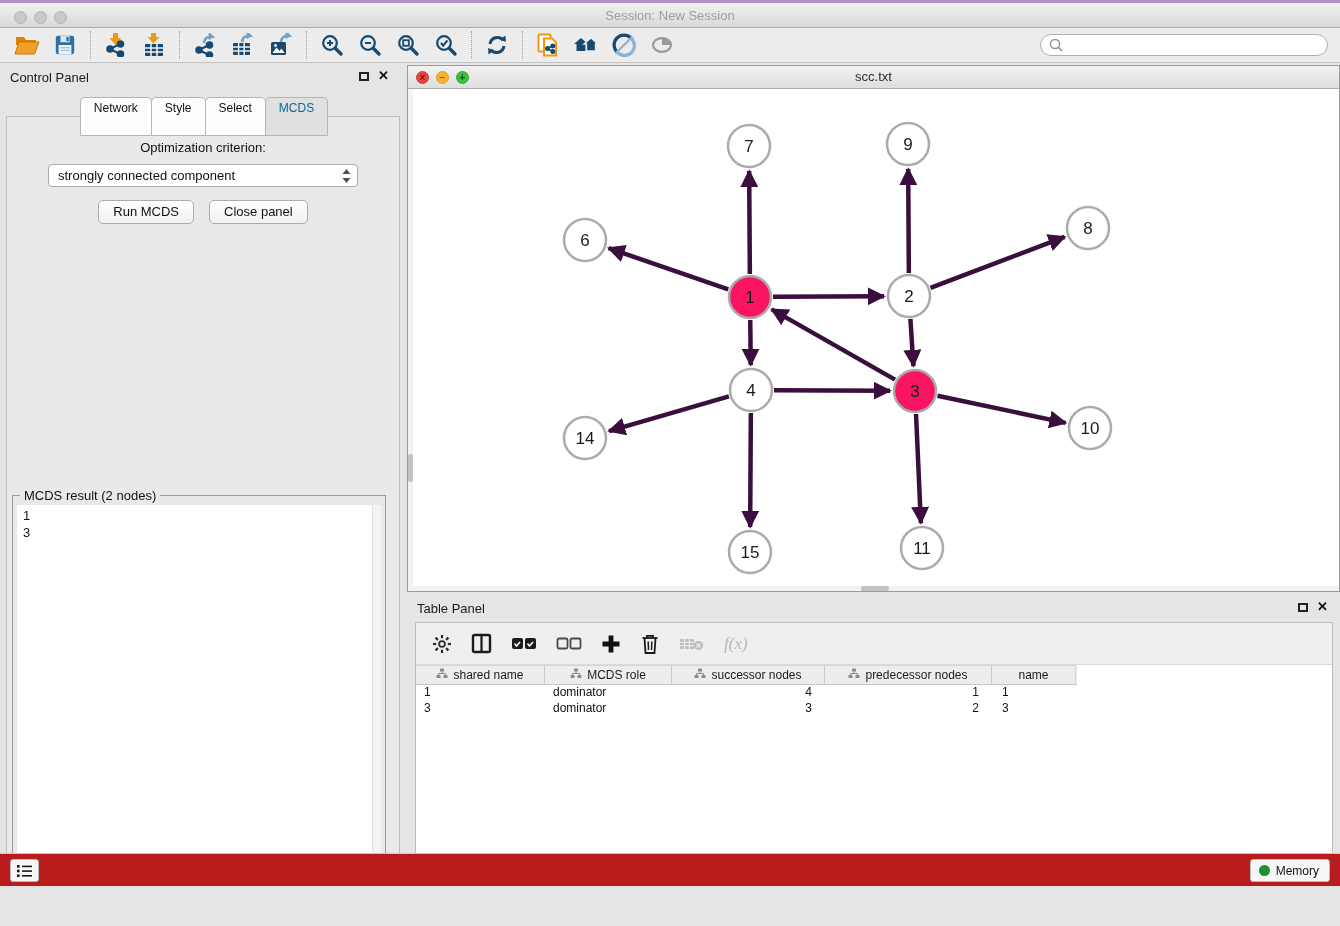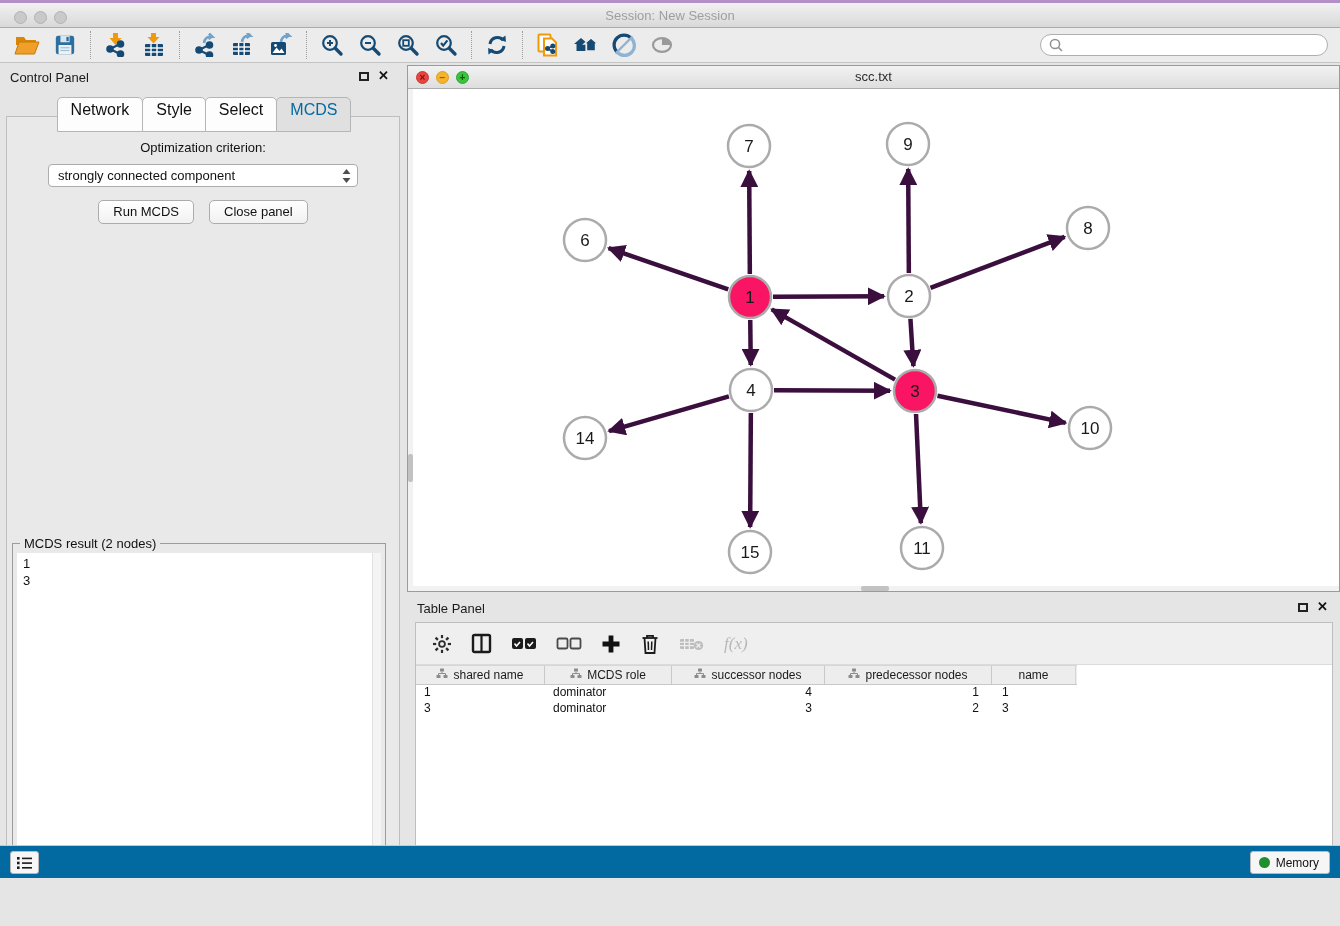--- a/index.html
+++ b/index.html
@@ -27,37 +27,37 @@
   
   .control-panel { position:absolute; left:0; top:63px; width:407px; height:830px; }
   .cp-header { position:relative; height:28px; }
   .cp-header .panel-title { position:absolute; left:10px; top:7px; font-size:13px; color:#1A1A1A; }
   .float-box { position:absolute; top:9px; width:10px; height:9px; border:2px solid #222; background:transparent; }
   .close-x { position:absolute; top:5px; font-size:13px; font-weight:bold; color:#111; }
   .cp-header .float-box { right:38px; } .cp-header .close-x { right:18px; }
 
   .tabs-row { display:flex; justify-content:center; position:absolute; left:0; right:0; z-index:2; }
   .cp-tabs { top:34px; }
-  .tab { font-size:16px; padding:3px 13px 12px 13px; background:#FDFDFD; border:1px solid #B5B5B5;
+  .tab { font-size:12px; padding:3px 13px 20px 13px; background:#FDFDFD; border:1px solid #B5B5B5;
     border-radius:5px 5px 0 0; margin-right:-1px; color:#111; }
   .tab.selected { background:#E0E0E0; color:#0369a1; }
   .tp-tabs .tab { border-radius:5px; }
   .tp-tabs .tab.selected { background:#DDDDDD; color:#ABABAB; border-radius:5px 0 0 5px; }
 
   .cp-body { position:absolute; left:6px; right:7px; top:53px; bottom:16px;
     background:#E9E9E9; border:1px solid #BEBEBE; }
   .opt-label { text-align:center; margin-top:23px; font-size:13px; color:#111; }
   .combo { position:relative; margin:9px auto 0 auto; width:310px; height:23px; background:#fff;
     border:1px solid #ACACAC; border-radius:4px; font-size:13px; line-height:21px; padding-left:9px; color:#111; }
   .combo .stepper { position:absolute; right:5px; top:3px; }
   .btn-row { display:flex; justify-content:center; gap:15px; margin-top:13px; }
   .push-btn { font-size:13px; padding:3px 14px 4px 14px; background:linear-gradient(#FFFFFF,#F1F1F1);
     border:1px solid #ACACAC; border-radius:5px; color:#111; }
 
-  .result-group { position:absolute; left:5px; right:13px; top:378px; bottom:2px; border:1px solid #9C9C9C;margin-top:48px; }
+  .result-group { position:absolute; left:5px; right:13px; top:378px; bottom:2px; border:1px solid #9C9C9C; }
   .result-legend { position:absolute; top:-8px; left:7px; background:#E9E9E9; padding:0 4px;
     font-size:13px; color:#111; }
   .result-inner { position:absolute; left:4px; right:4px; top:9px; bottom:4px; background:#fff; }
   .result-scroll { position:absolute; right:0; top:0; bottom:0; width:9px; background:#F4F4F4; border-left:1px solid #E2E2E2; }
   .result-line { font-size:13px; line-height:17px; padding-left:6px; color:#111; }
   .result-inner .result-line:first-child { padding-top:2px; }
 
   
   .network-window { position:absolute; left:407px; top:65px; width:933px; height:527px;
     border:1px solid #9B9B9B; background:#fff; }
@@ -94,21 +94,21 @@
   .th:nth-child(4){ width:167px; } .th:nth-child(5){ width:84px; border-right:1px solid #D6D6D6; }
   .tp-row { display:flex; height:16px; font-size:12px; color:#111; }
   .td { overflow:hidden; white-space:nowrap; }
   .td:nth-child(1){ width:129px; padding-left:8px; } .td:nth-child(2){ width:127px; padding-left:8px; }
   .td:nth-child(3){ width:153px; text-align:right; padding-right:13px; }
   .td:nth-child(4){ width:167px; text-align:right; padding-right:13px; }
   .td:nth-child(5){ width:84px; padding-left:10px; }
   .tp-tabs { bottom:-27px; }
 
   
-  .statusbar { position:absolute; left:0; right:0; bottom:8px; height:33px; background:#0369a1; border-top:1px solid #C9C9C9;text-align:right; }
+  .statusbar { position:absolute; left:0; right:0; bottom:0; height:33px; background:#b91c1c; border-top:1px solid #C9C9C9;text-align:right; }
   .sb-left-btn { position:absolute; left:10px; top:5px; width:29px; height:23px; background:#F6F6F6;
     border:1px solid #B9B9B9; border-radius:3px; display:flex; align-items:center; justify-content:center; }
   .memory-btn { position:absolute; right:10px; top:5px; height:23px; padding:0 10px 0 8px; background:#F6F6F6;
     border:1px solid #B9B9B9; border-radius:3px; display:flex; align-items:center; gap:6px; font-size:12px; color:#111; }
   .mem-dot { width:11px; height:11px; border-radius:50%; background:#1E8E2F; }
 </style>
 </head>
 <body>
 
 <div id="app">

